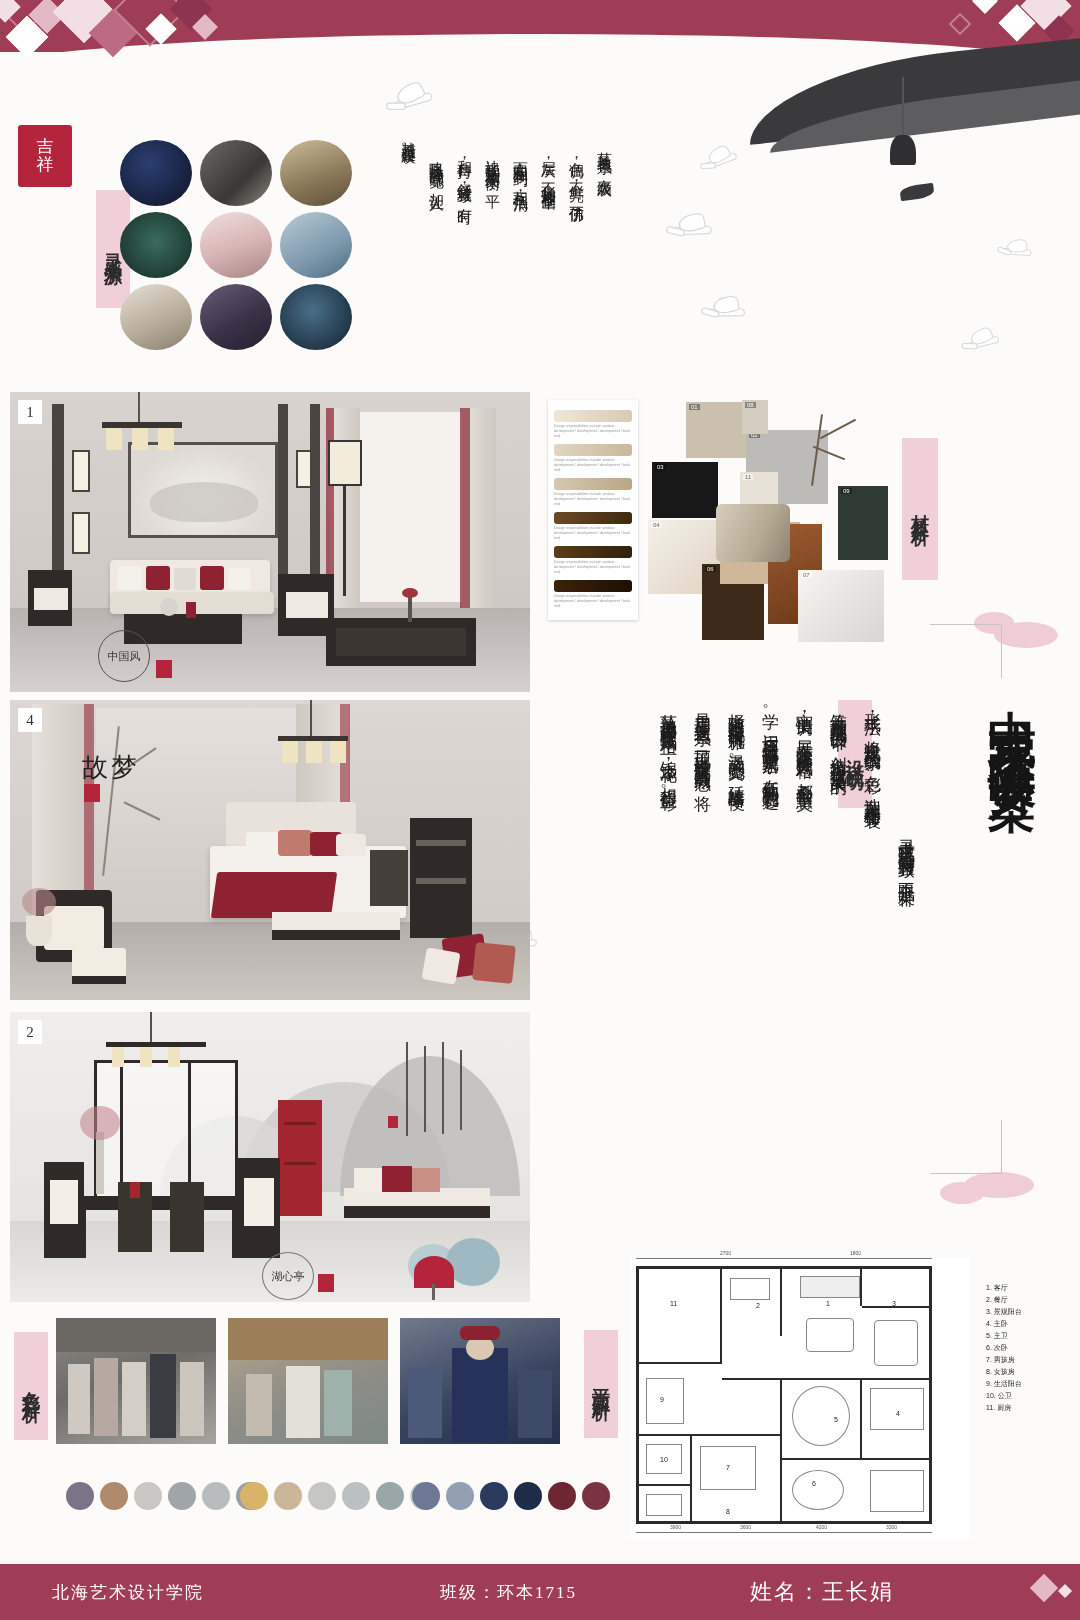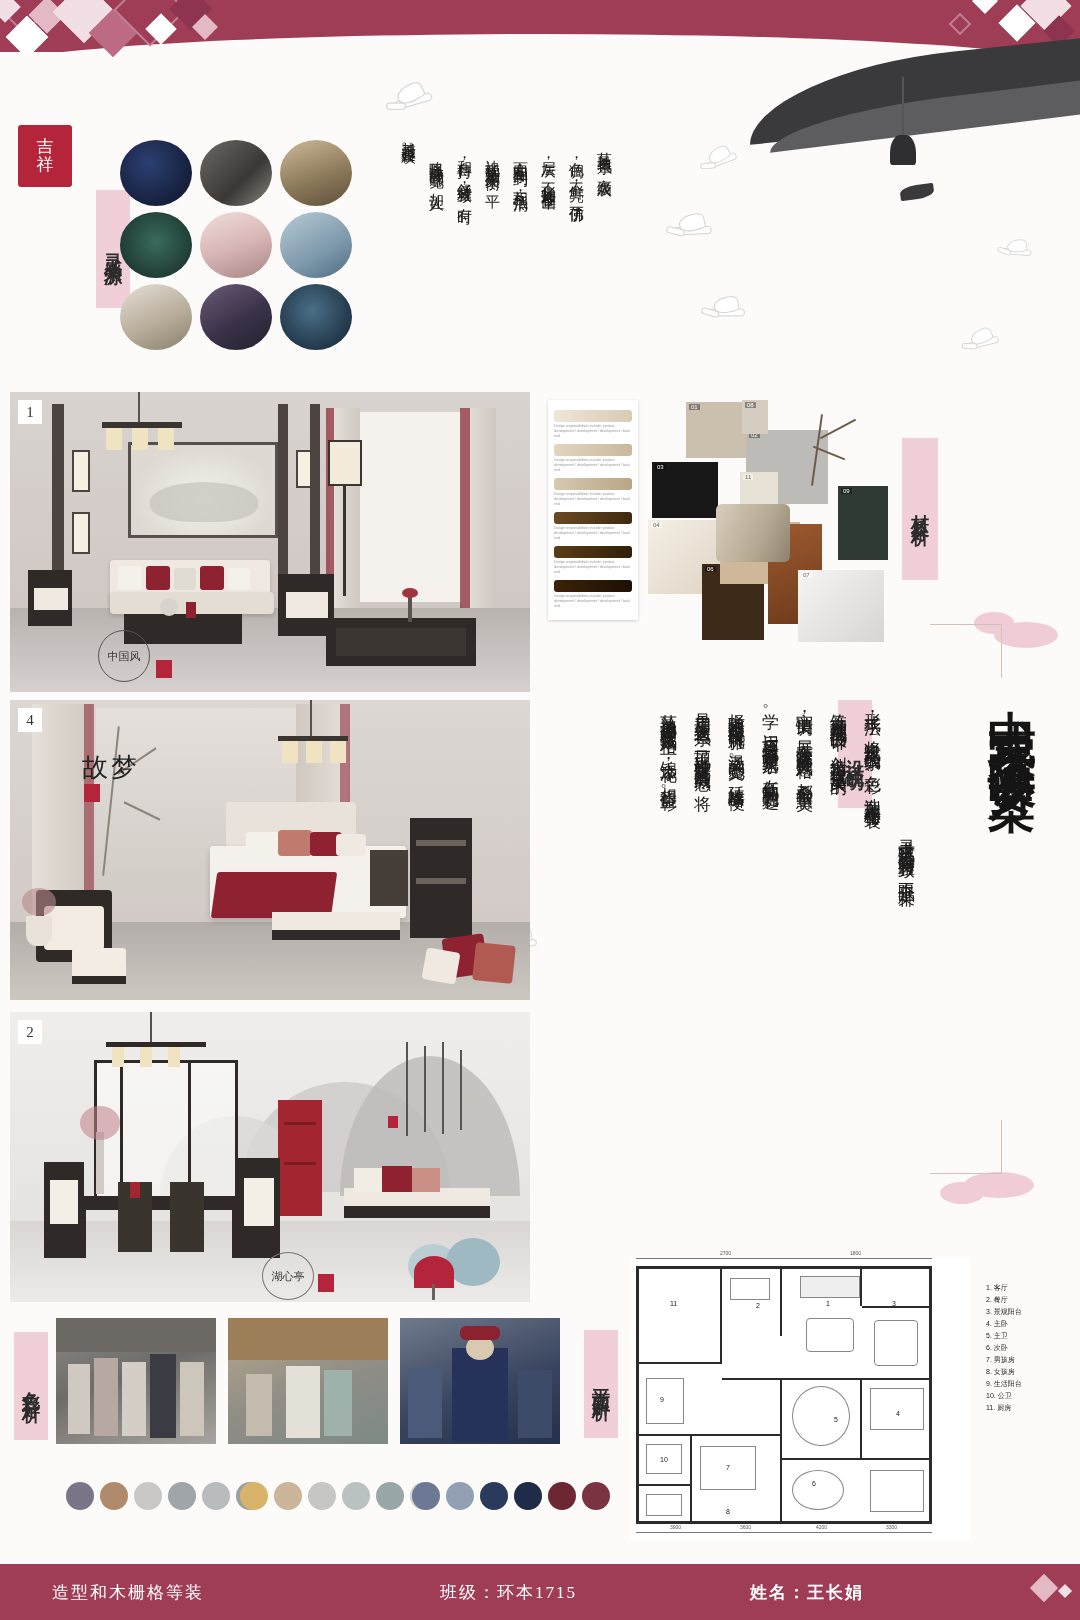--- a/index.html
+++ b/index.html
@@ -281,21 +281,21 @@
     color: #fff;
     font-family: "Liberation Serif", serif;
   }
   .footer .school {
     position: absolute; left: 52px; font-size: 17px; letter-spacing: 2px;
   }
   .footer .cls {
     position: absolute; left: 440px; font-size: 17px; letter-spacing: 2px;
   }
   .footer .nm {
-    position: absolute; left: 750px; font-size: 17px; letter-spacing: 2px; font-weight: bold;
+    position: absolute; left: 750px; font-size: 22px; letter-spacing: 2px;
   }
   .footer-dia {
     position:absolute; right: 26px; top: 14px;
     width: 20px; height: 20px; transform: rotate(45deg);
     background: #e4b9c6;
   }
   .footer-dia2 {
     position:absolute; right: 10px; top: 22px;
     width: 10px; height: 10px; transform: rotate(45deg);
     background: #f2dfe5;
@@ -779,21 +779,21 @@
     <div>5. 主卫</div>
     <div>6. 次卧</div>
     <div>7. 男孩房</div>
     <div>8. 女孩房</div>
     <div>9. 生活阳台</div>
     <div>10. 公卫</div>
     <div>11. 厨房</div>
   </div>
 
   <div class="footer">
-    <span class="school">造型和木栅格等装</span>
+    <span class="school">北海艺术设计学院</span>
     <span class="cls">
       <span>班级：</span><span>环本1715</span>
     </span>
     <span class="nm">
       <span>姓名：</span><span>王长娟</span>
     </span>
     <span class="footer-dia"></span>
     <span class="footer-dia2"></span>
   </div>
 

